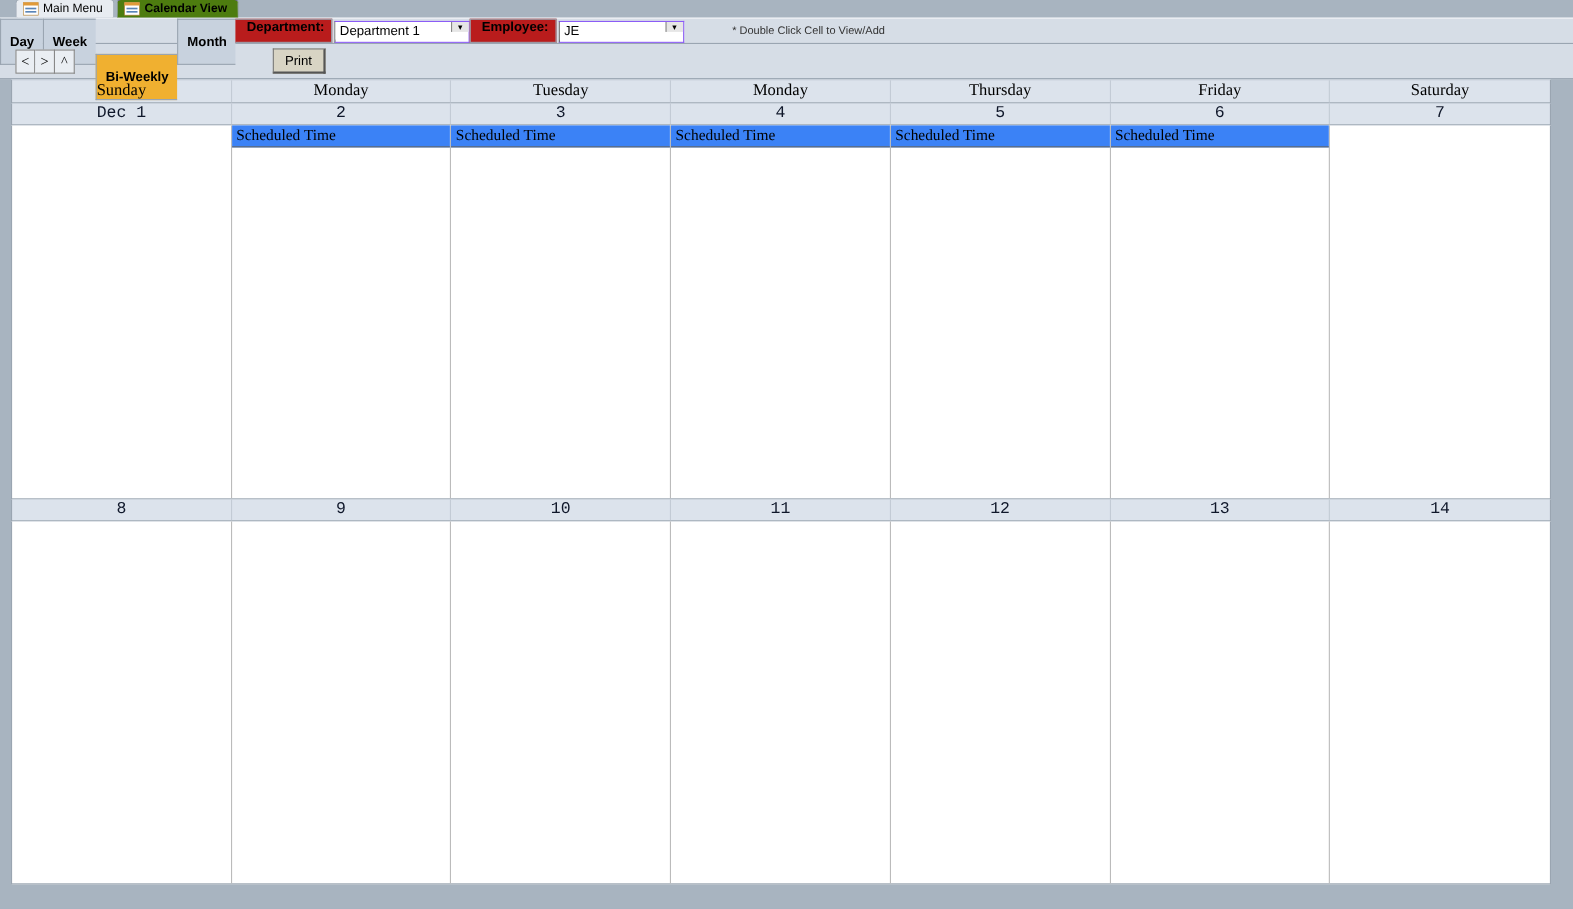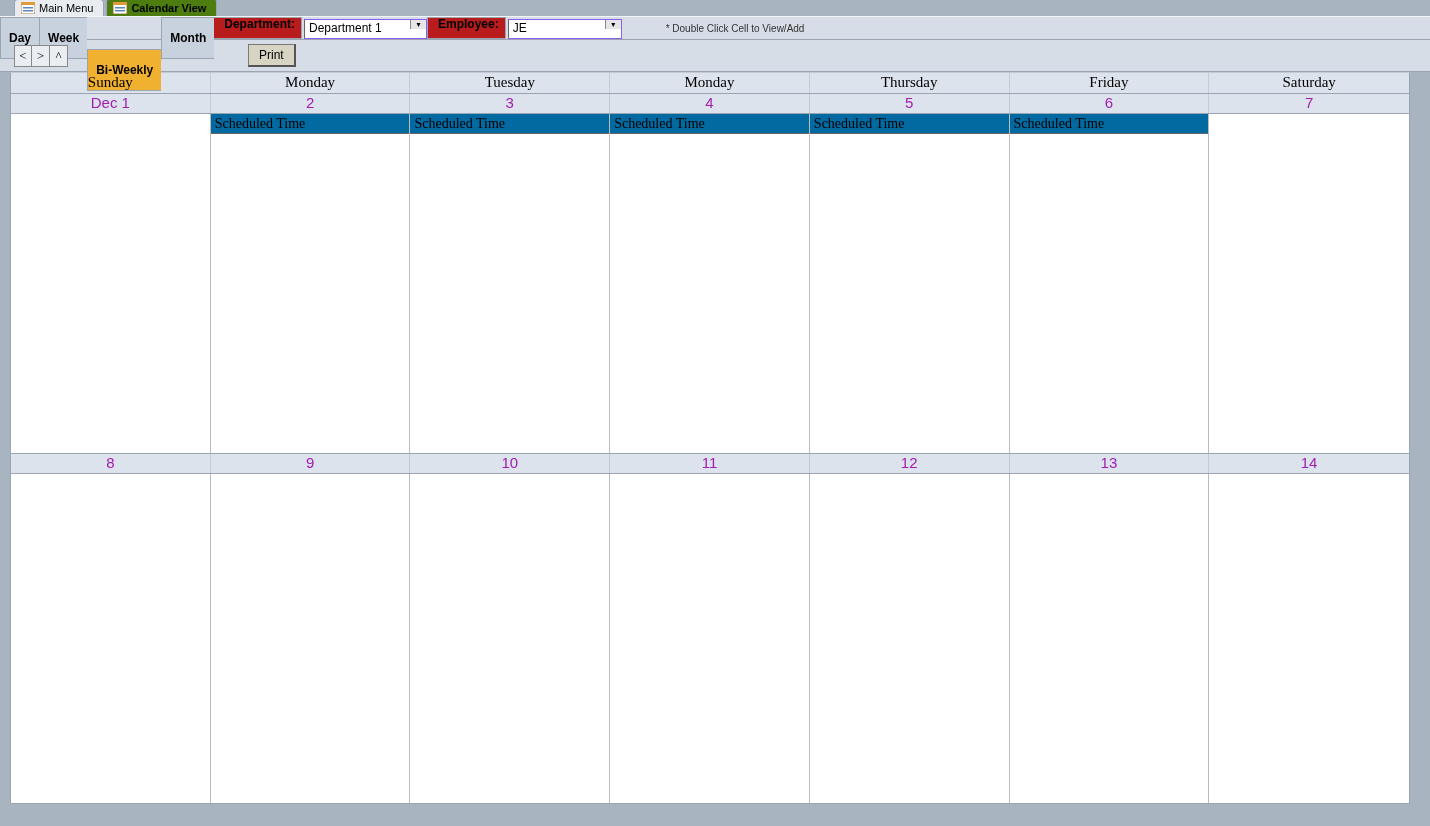--- a/index.html
+++ b/index.html
@@ -173,42 +173,42 @@
   .date-row {
     display: grid;
     grid-template-columns: repeat(7, 1fr);
     background: #dce3ec;
     border: 1px solid #9aa5b1;
     border-top: none;
     height: 20px;
   }
   .date-cell {
     text-align: center;
-    font-family: Liberation Sans, sans-serif;
+    font-family: Liberation Mono, monospace;
     font-size: 15px;
-    color: #a21caf;
+    color: #0f172a;
     border-right: 1px solid #c3cbd5;
   }
   .date-cell:last-child { border-right: none; }
   .body-row {
     display: grid;
     grid-template-columns: repeat(7, 1fr);
     border: 1px solid #9aa5b1;
     border-top: none;
     background: #fff;
   }
   .body-row.h1 { height: 340px; }
   .body-row.h2 { height: 330px; }
   .body-cell {
     border-right: 1px solid #bbb;
     position: relative;
   }
   .body-cell:last-child { border-right: none; }
   .sched-label {
-    background: #0369a1;
+    background: #3b82f6;
     color: #000;
     font-family: "Times New Roman", serif;
     font-size: 14px;
     padding: 0 4px;
     height: 20px;
     line-height: 20px;
     border-bottom: 1px solid #666;
   }
 </style>
 </head>

